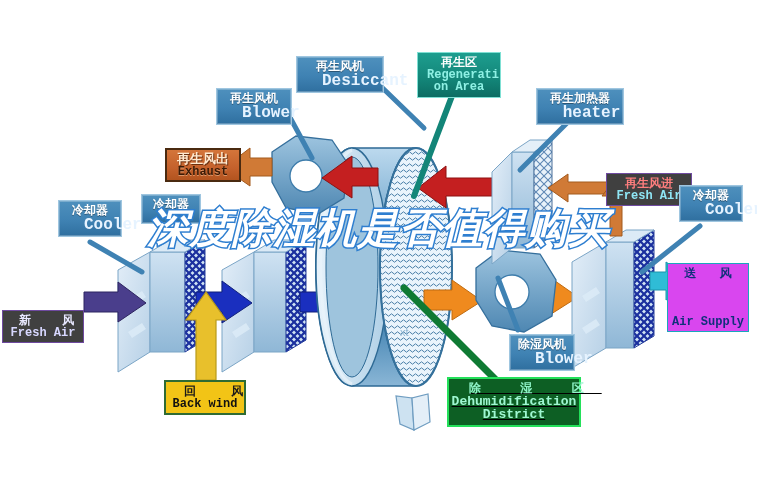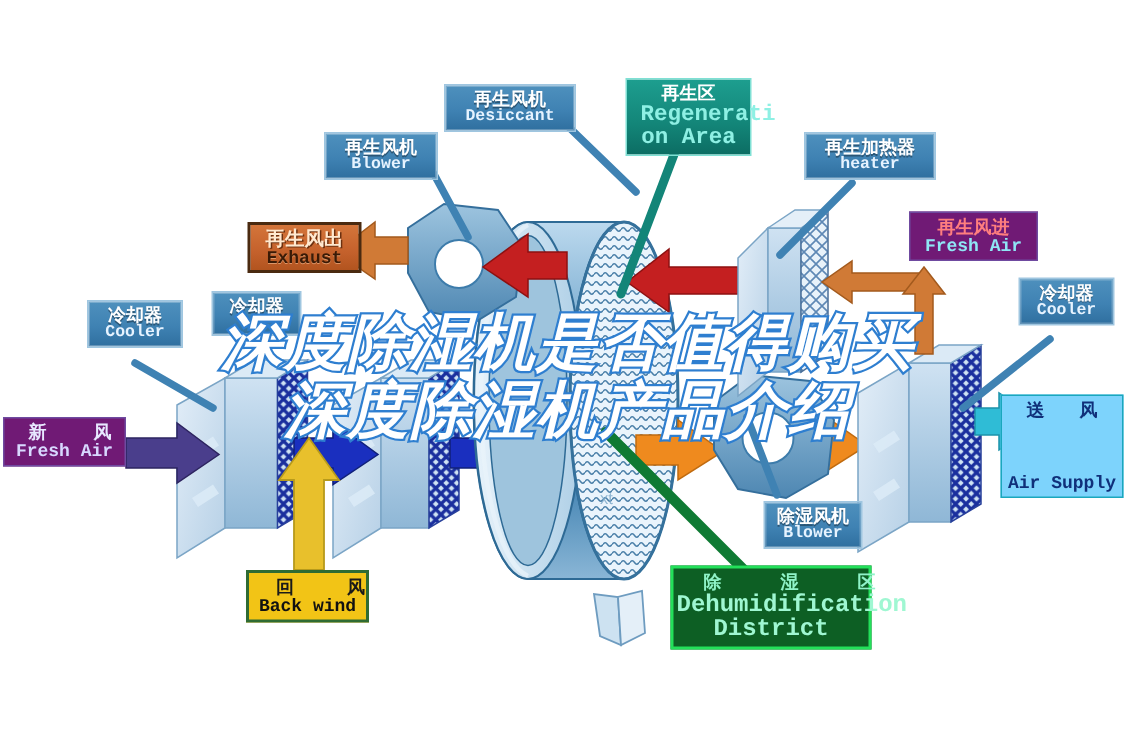--- a/index.html
+++ b/index.html
@@ -11,55 +11,55 @@
   .lbl{position:absolute;box-sizing:border-box;text-align:center;line-height:1.05;
        letter-spacing:0px;white-space:nowrap;}
   .lbl .cn{display:block;font-weight:bold;}
   .lbl .en{display:block;font-family:"Liberation Mono",monospace;font-weight:bold;}
 
   
   .lbl.blue{background:linear-gradient(180deg,#4e90bd 0%,#3f82b3 55%,#2f6f9f 100%);
             border:1px solid #9fc6e0;color:#eaf6ff;
             box-shadow:0 0 0 1px rgba(255,255,255,.25) inset;}
   .lbl.blue .cn{font-size:12px;color:#ffffff;text-shadow:0 1px 0 rgba(0,0,0,.35);}
-  .lbl.blue .en{font-size:11px;color:#e6f3ff;}
+  .lbl.blue .en{font-size:16px;color:#e6f3ff;padding-left:23px;}
 
   
   .lbl.teal{background:linear-gradient(180deg,#1d9e8f 0%,#138578 60%,#0c6d63 100%);
             border:1px solid #7fe0d4;color:#bff7ef;}
   .lbl.teal .cn{font-size:12px;color:#ffffff;}
-  .lbl.teal .en{font-size:15px;color:#8ef0e4;}
+  .lbl.teal .en{font-size:12px;color:#8ef0e4;}
 
   
   .lbl.orange{background:linear-gradient(180deg,#d4753a 0%,#c4612c 60%,#b2541f 100%);
               border:2px solid #4a2a10;}
   .lbl.orange .cn{font-size:13px;color:#ffe9d0;text-shadow:1px 1px 0 #6b3010;}
   .lbl.orange .en{font-size:12px;color:#3a1a06;text-shadow:0 1px 0 rgba(255,210,170,.5);}
 
   
-  .lbl.purple{background:#701a75;border:1px solid #6f4aa0;}
+  .lbl.purple{background:#404040;border:1px solid #6f4aa0;margin-top:32px;}
   .lbl.purple .cn{font-size:12px;color:#ff7e7e;}
   .lbl.purple .en{font-size:12px;color:#8fe6f5;}
   .lbl.purple.left .cn{color:#e8e8ff;letter-spacing:14px;text-indent:14px;}
   .lbl.purple.left .en{color:#d8d8ff;}
 
   
-  .lbl.cyan{background:#7dd3fc;border:1px solid #1aa7bd;}
+  .lbl.cyan{background:#d946ef;border:1px solid #1aa7bd;}
   .lbl.cyan .cn{font-size:12px;color:#10307a;letter-spacing:10px;text-indent:10px;}
   .lbl.cyan .en{font-size:12px;color:#10307a;margin-top:36px;}
 
   
   .lbl.yellow{background:#f2c416;border:2px solid #2f6b33;}
   .lbl.yellow .cn{font-size:12px;color:#1a1a1a;letter-spacing:16px;text-indent:16px;}
   .lbl.yellow .en{font-size:12px;color:#111111;}
 
   
-  .lbl.green{background:#0d5f24;border:2px solid #23e05a;}
+  .lbl.green{background:#0d5f24;border:2px solid #23e05a;text-decoration:underline;}
   .lbl.green .cn{font-size:12px;color:#8ff3c8;letter-spacing:18px;text-indent:18px;}
-  .lbl.green .en{font-size:16px;color:#9ff7d2;}
+  .lbl.green .en{font-size:13px;color:#9ff7d2;}
 
   
   #title{position:absolute;left:0;top:206px;width:757px;text-align:center;
          z-index:60;pointer-events:none;}
   #title div{font-family:"DejaVu Sans","Liberation Sans",sans-serif;
              font-weight:bold;font-style:italic;font-size:41px;line-height:45px;
              color:#ffffff;letter-spacing:1px;
              -webkit-text-stroke:3px #2f7fd0;
              paint-order:stroke fill;
              text-shadow:0 0 1px #2f7fd0;}
@@ -300,16 +300,15 @@
     <span class="en" style="white-space:normal;">Dehumidification District</span>
   </div>
 
   <div class="lbl cyan" style="left:667px;top:263px;width:82px;padding:3px 2px;">
     <span class="cn">送    风</span>
     <span class="en">Air Supply</span>
   </div>
 
   <div id="title">
     <div>深度除湿机是否值得购买</div>
-    <div>深度除湿机产品介绍</div>
   </div>
 
 </div>
 
 </body></html>

